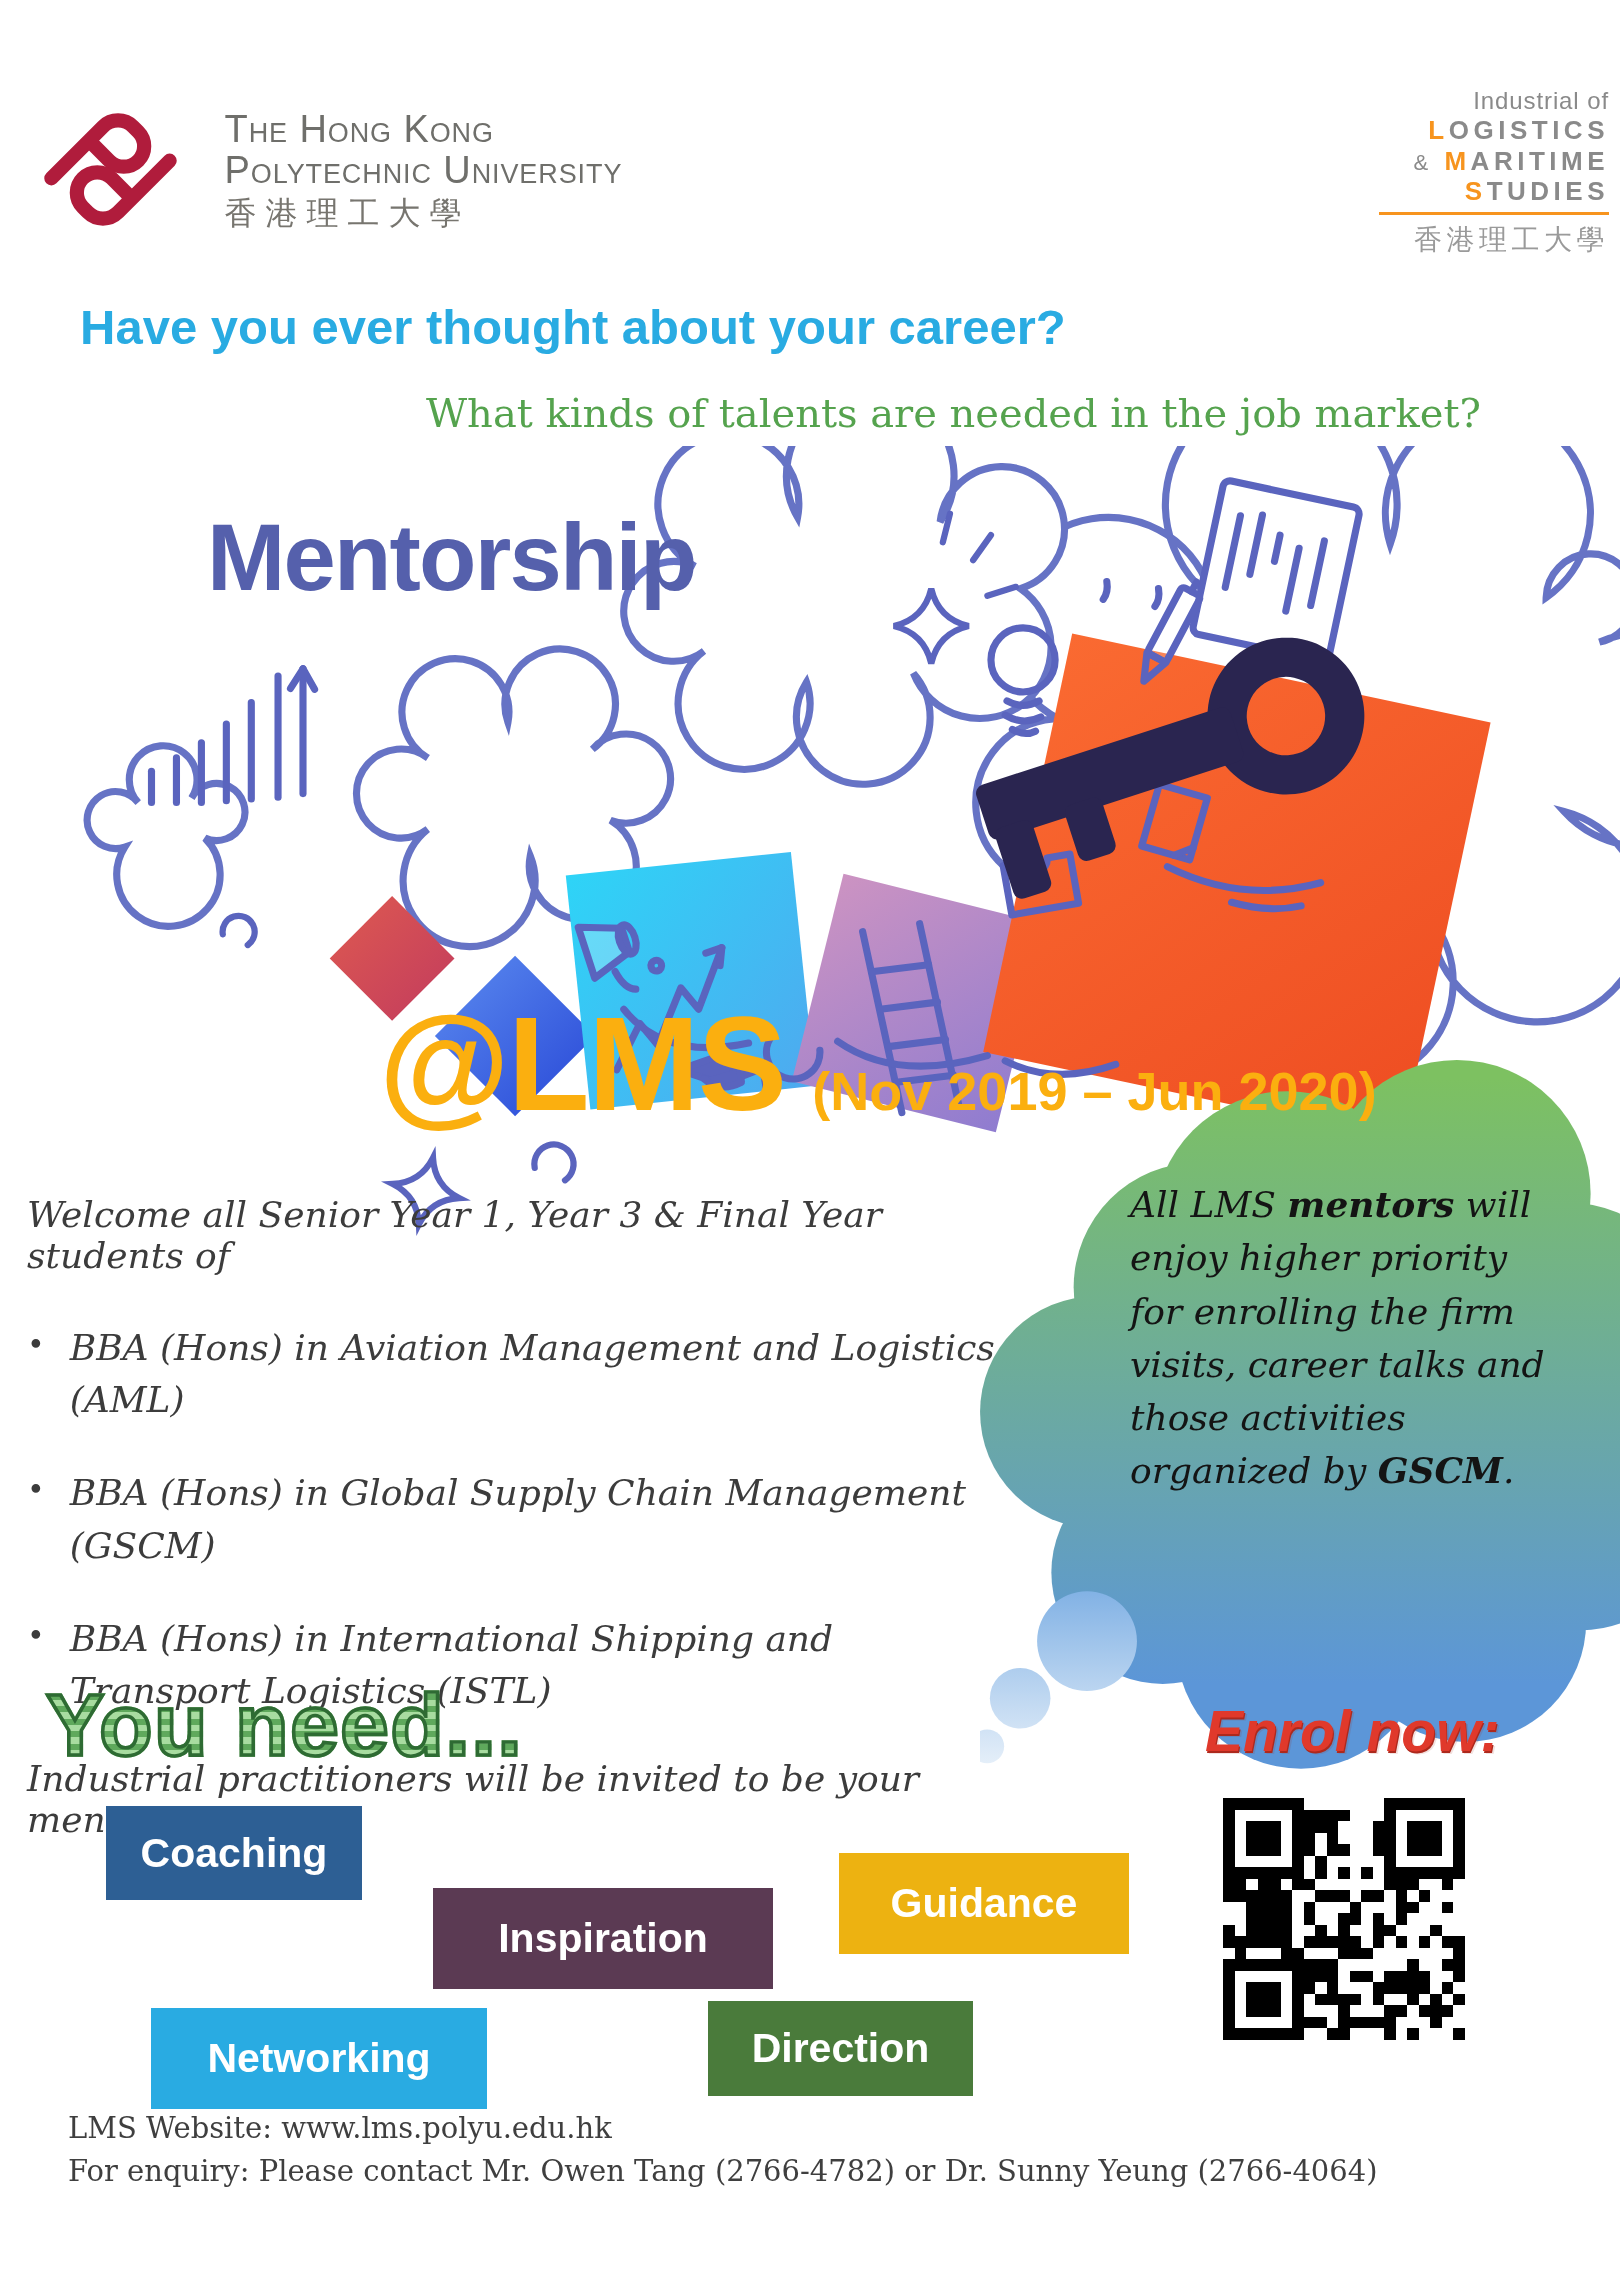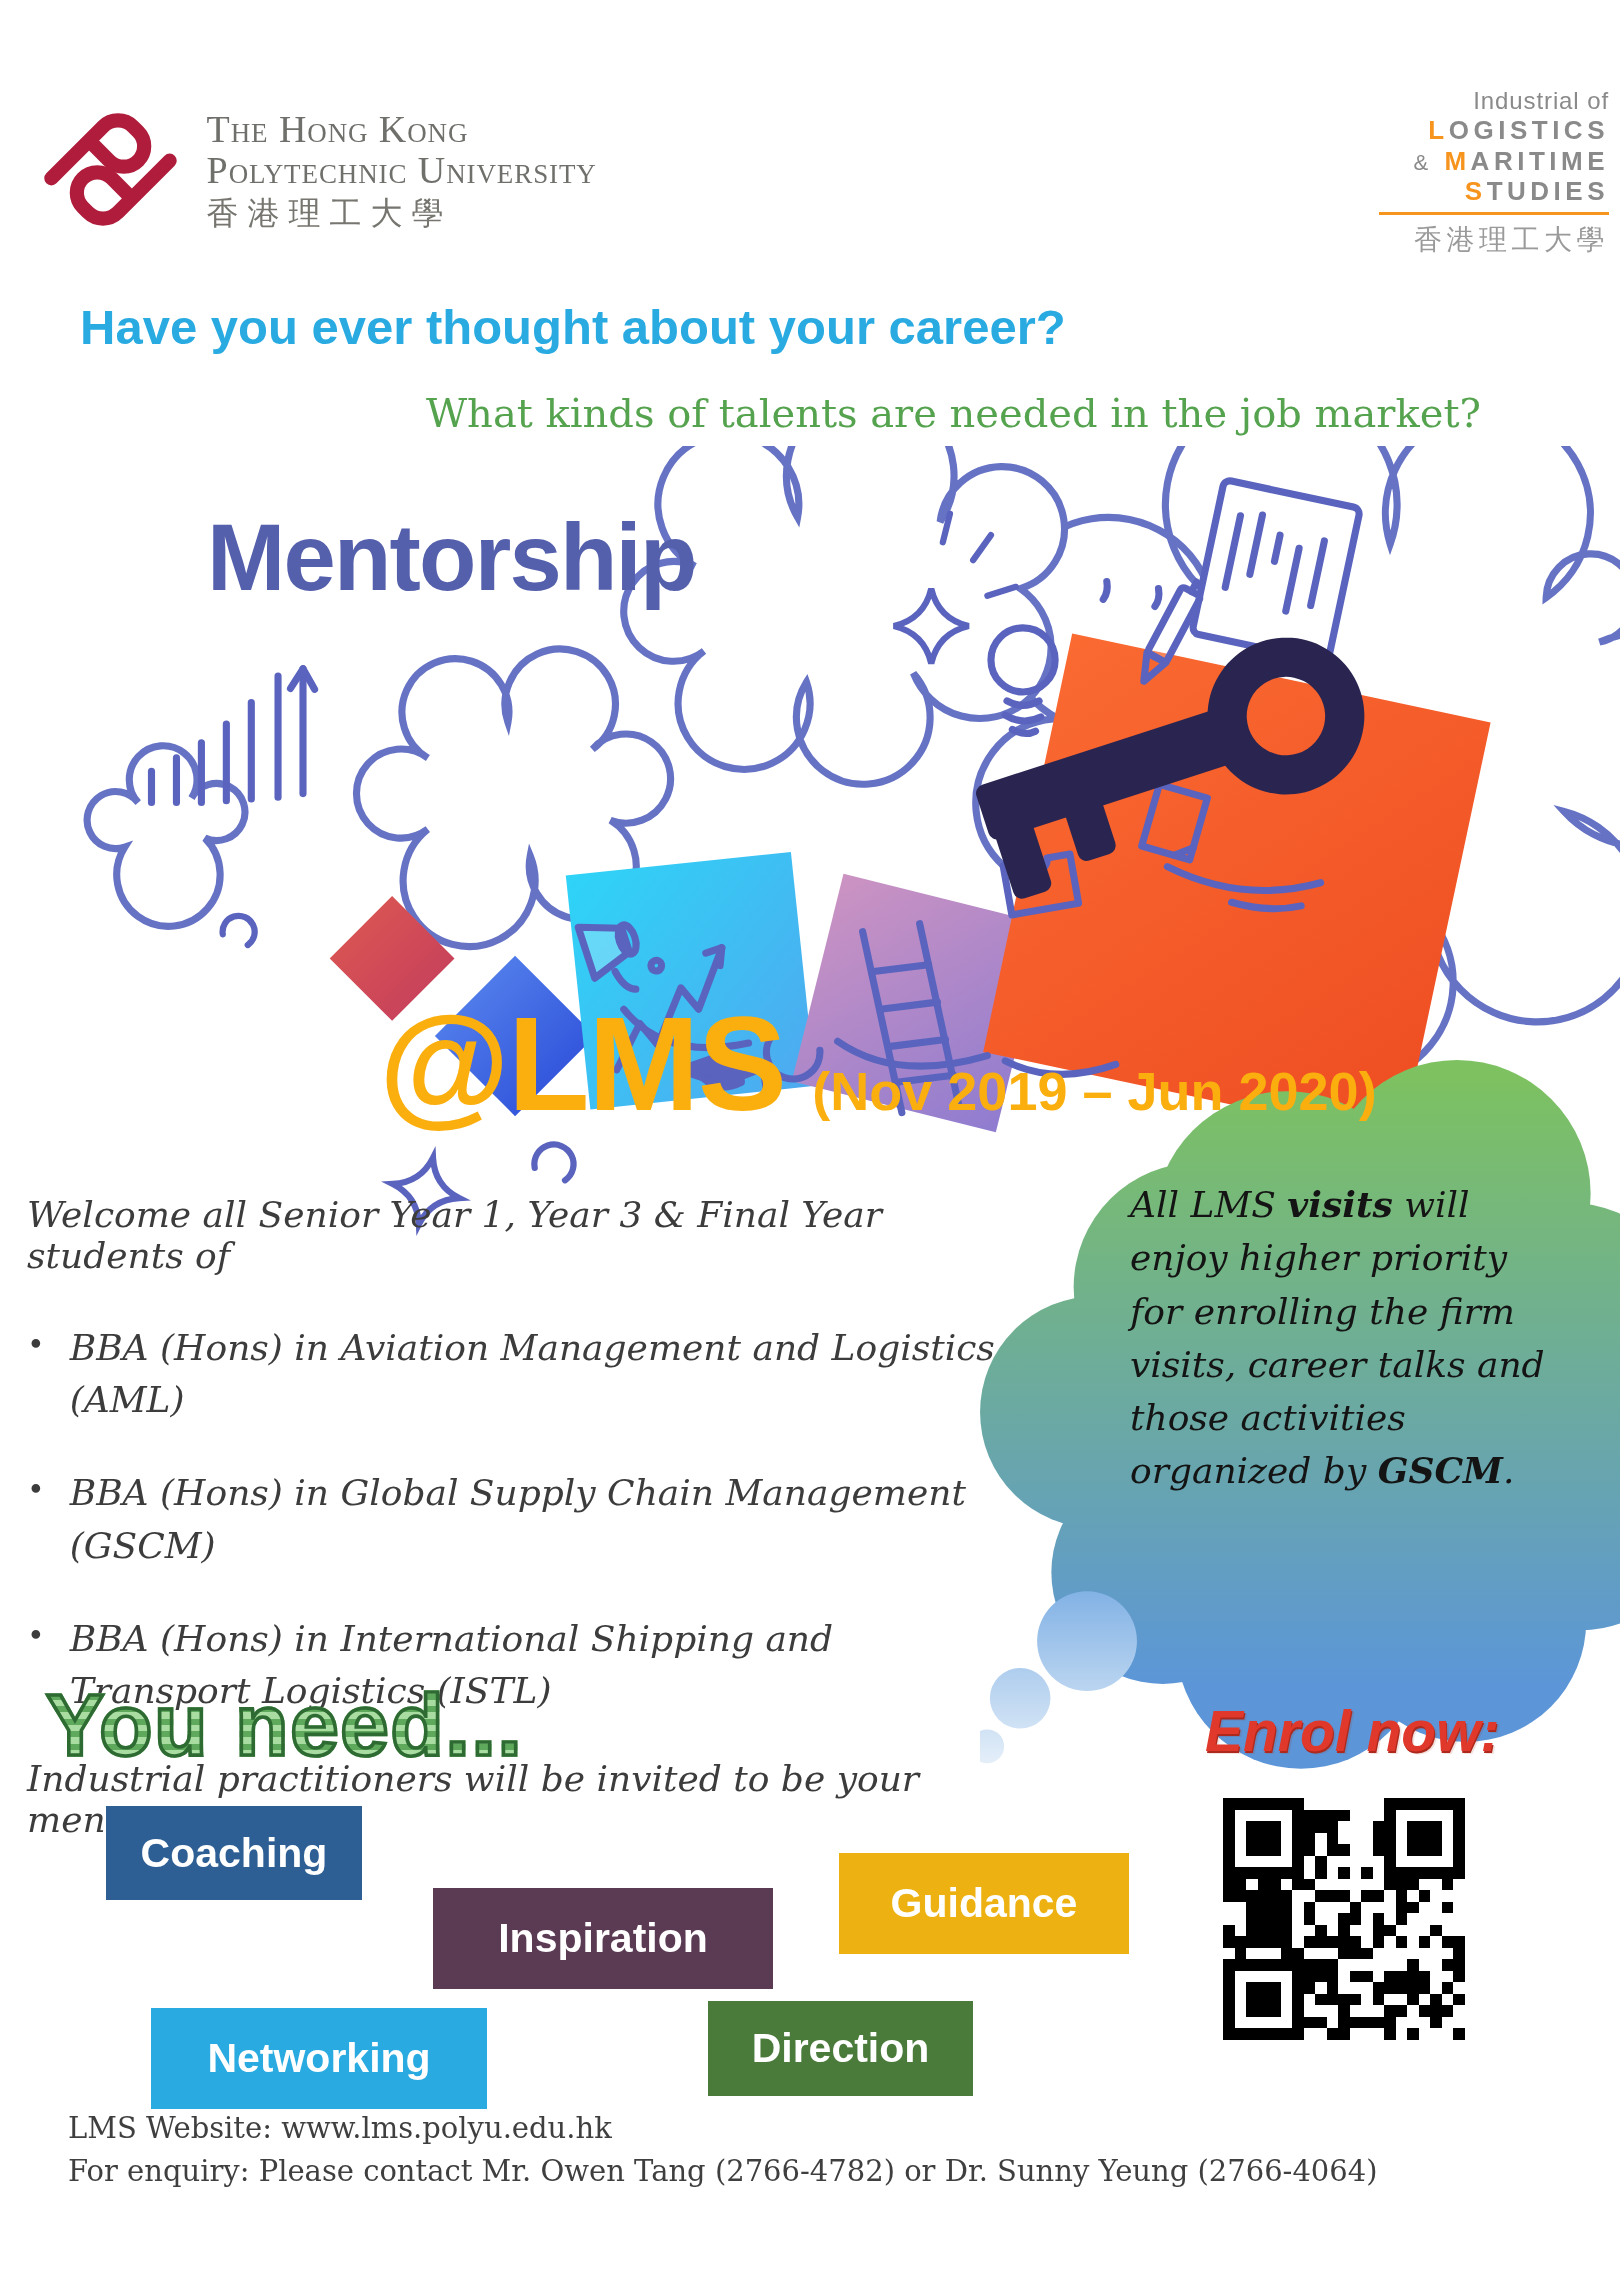--- a/index.html
+++ b/index.html
@@ -6,21 +6,21 @@
   html,body { background:#888; }
   .page {
     position:relative; width:1621px; height:2293px;
     background:#ffffff; overflow:hidden; margin:0 auto;
     font-family:"Liberation Sans", sans-serif;
   }
   .abs { position:absolute; }
 
   
   .polyu-logo { left:34px; top:93px; display:flex; gap:19.6px; align-items:center; }
-  .polyu-text { color:#6F6F6B; font-family:Liberation Serif, serif; font-variant:small-caps; line-height:1.08; }
+  .polyu-text { color:#6F6F6B; font-family:Liberation Sans, sans-serif; font-variant:small-caps; line-height:1.08;margin-left:18px; }
   .polyu-text .l1, .polyu-text .l2 { font-size:38px; letter-spacing:0.9px; }
   .polyu-text .cjk { font-size:32px; letter-spacing:9px; margin-top:5.3px; font-variant:normal; color:#77756F; }
 
   .dept-logo { left:1379px; top:87px; width:230px; text-align:right; color:#8C8C8C; }
   .dept-top { font-size:24px; letter-spacing:0.9px; color:#8A8A8A; }
   .dept-row { font-size:26px; font-weight:bold; letter-spacing:4.5px; line-height:1.18; color:#8A8A8A; }
   .dept-accent { color:#F7941E; }
   .dept-amp { font-weight:normal; font-size:22px; }
   .dept-rule { height:3.6px; background:#F7941E; margin:4.5px 0 6.2px 0; }
   .dept-cjk { font-size:28px; letter-spacing:4.5px; color:#9A9A9A; }
@@ -282,21 +282,21 @@
       <circle cx="130" cy="395" r="130"></circle>
       <circle cx="245" cy="255" r="140"></circle>
       <circle cx="420" cy="405" r="225"></circle>
     </g>
     <g fill="url(#trailG)">
       <circle cx="120" cy="652" r="56"></circle>
       <circle cx="45" cy="716" r="34"></circle>
       <circle cx="8" cy="770" r="19"></circle>
     </g>
   </svg>
-  <div class="abs bubble-text"><span>All LMS </span><b>visits</b><span> will enjoy higher priority for enrolling the firm visits, career talks and those activities organized by </span><b>GSCM</b><span>.</span></div>
+  <div class="abs bubble-text"><span>All LMS </span><b>mentors</b><span> will enjoy higher priority for enrolling the firm visits, career talks and those activities organized by </span><b>GSCM</b><span>.</span></div>
 
   <div class="abs intro">
     <div class="welcome">Welcome all Senior Year 1, Year 3 &amp; Final Year students of</div>
     <div class="bullet-row">
       <span class="bullet-dot">•</span>
       <span class="bullet-text">BBA (Hons) in Aviation Management and Logistics (AML)</span>
     </div>
     <div class="bullet-row">
       <span class="bullet-dot">•</span>
       <span class="bullet-text">BBA (Hons) in Global Supply Chain Management (GSCM)</span>

